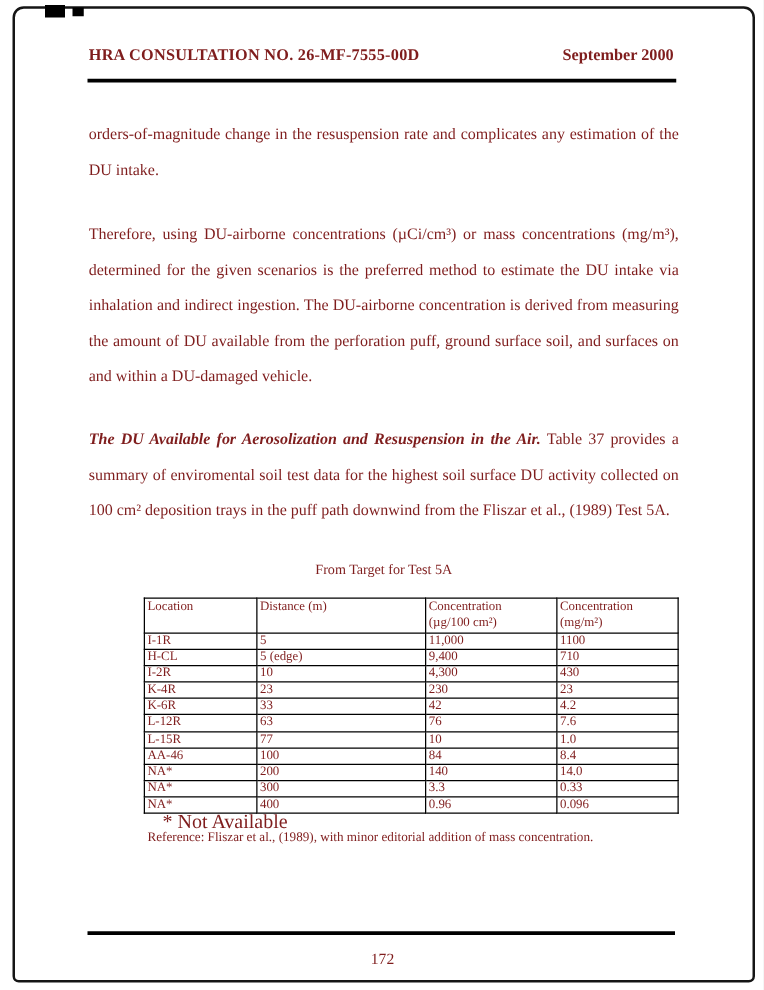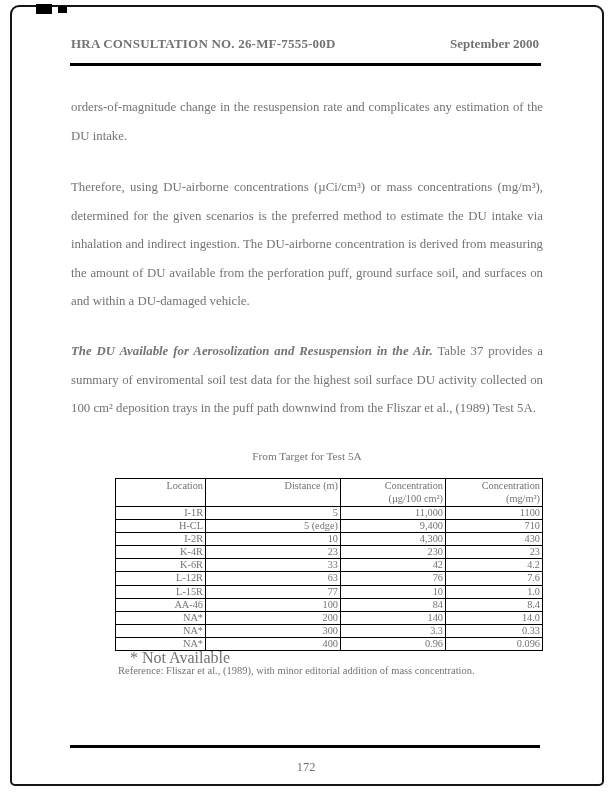--- a/index.html
+++ b/index.html
@@ -7,21 +7,21 @@
     padding: 0;
     background: #e8e8e8;
   }
   .page {
     position: relative;
     width: 611px;
     height: 792px;
     background: #ffffff;
     overflow: hidden;
     font-family: "Liberation Serif", "DejaVu Serif", serif;
-    color: #737373;
+    color: #7f1d1d;
   }
   .scan-border {
     position: absolute;
     top: 5px; left: 10px; right: 7px; bottom: 6px;
     border: 2px solid #151515;
     border-radius: 9px 9px 5px 5px;
     pointer-events: none;
   }
   .scan-mark-a {
     position: absolute;
@@ -85,21 +85,21 @@
     width: 407px;
   }
   table.data-table {
     border-collapse: collapse;
     width: 407px;
     table-layout: fixed;
   }
   table.data-table th, table.data-table td {
     border: 1px solid #000;
     font-size: 10.3px;
-    text-align: right;
+    text-align: left;
     padding: 0 2px;
   }
   table.data-table th {
     font-weight: normal;
     vertical-align: top;
     white-space: pre-line;
     line-height: 12.5px;
     padding-top: 1px;
     padding-bottom: 1px;
   }

